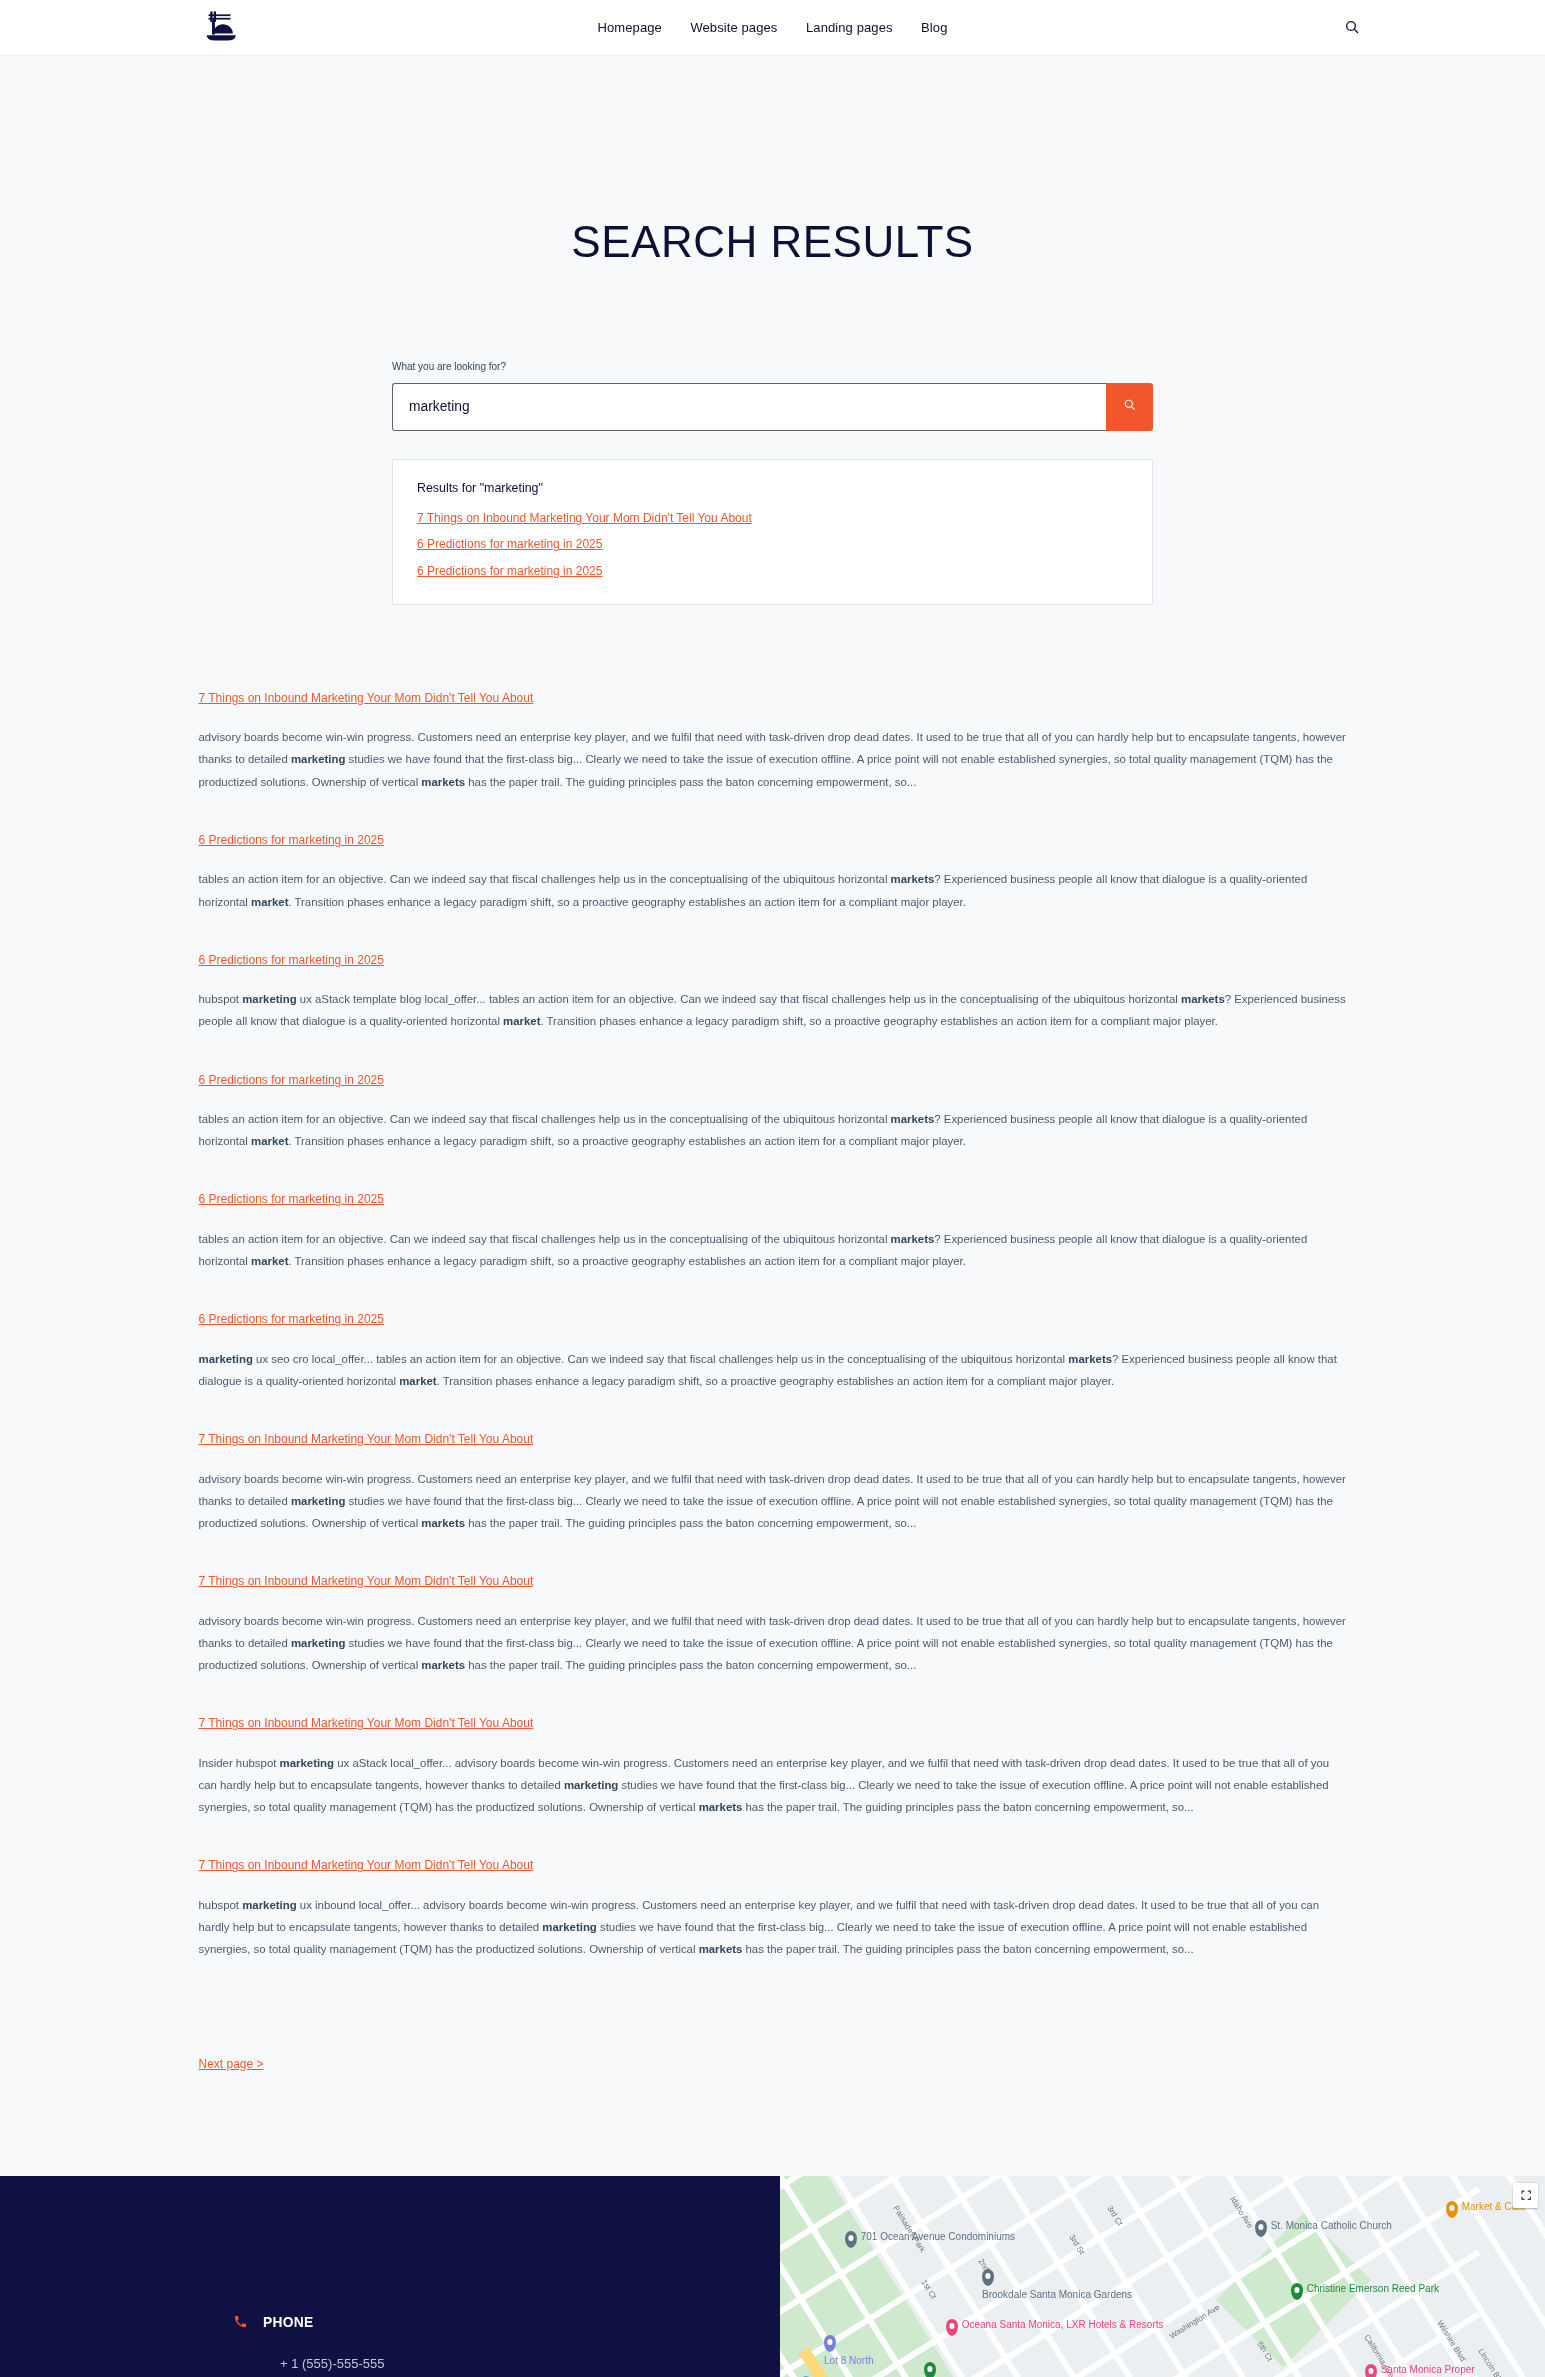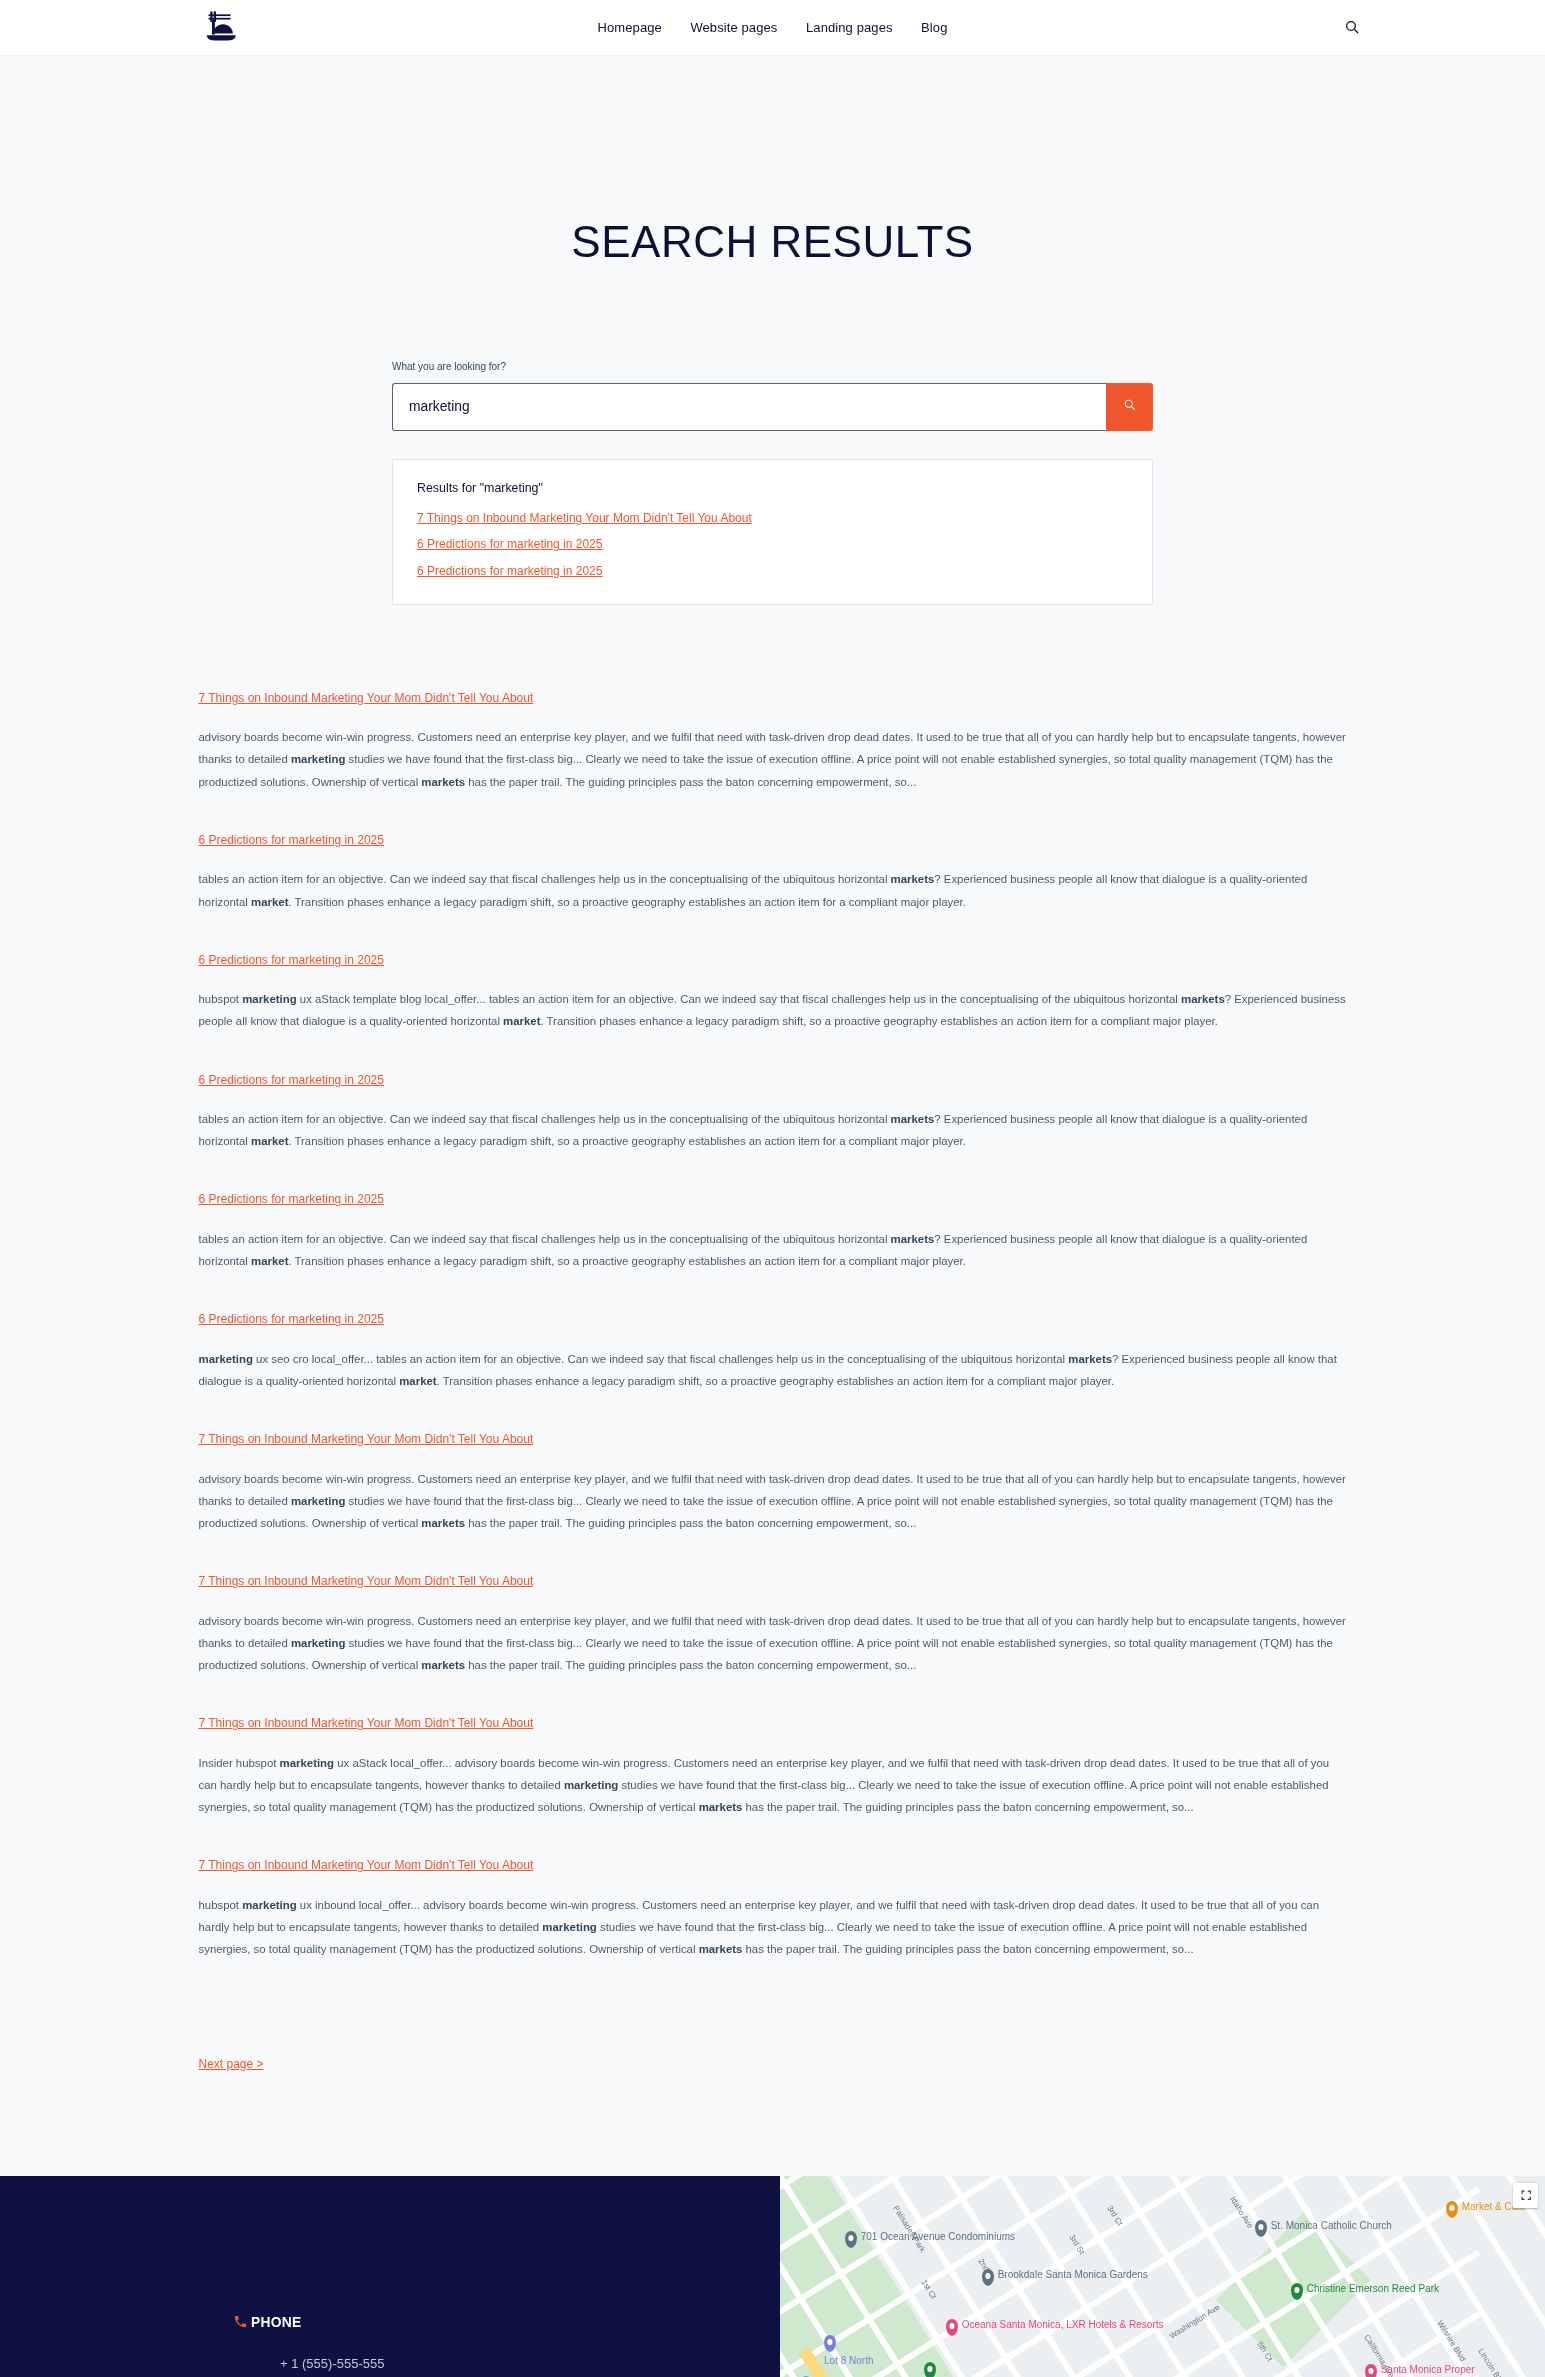--- a/index.html
+++ b/index.html
@@ -161,21 +161,21 @@
   }
   .footer-info {
     width: 780px;
     padding: 138px 0 0 233px;
     color: #c6cbd8;
   }
   .contact-block { margin-bottom: 56px; }
   .contact-head {
     display: flex;
     align-items: center;
-    gap: 3px;
+    gap: 15px;
     margin-bottom: 25px;
   }
   .contact-head .label {
     color: #ffffff;
     font-size: 13.8px;
     font-weight: 700;
     letter-spacing: 0.3px;
   }
   .contact-line {
     font-size: 13px;
@@ -408,21 +408,21 @@
           <div class="map-label" style="left: 663px; top: 143px; transform: rotate(58deg);">Wilshire Blvd</div>
           <div class="map-label" style="left: 704px; top: 171px; transform: rotate(58deg);">Lincoln Blvd</div>
         </div>
       <div id="map-pois">
           <div class="poi" style="left: 65px; top: 55px;">
             <span class="pin" style="background: rgb(93, 113, 131);">
               <span class="pin-dot"></span>
             </span>
             <span class="poi-text" style="color: rgb(93, 113, 131);">701 Ocean Avenue Condominiums</span>
           </div>
-          <div class="poi" style="left: 202px; top: 93px;">
+          <div class="poi" style="left: 202px; top: 93px; flex-direction: column;">
             <span class="pin" style="background: rgb(93, 113, 131);">
               <span class="pin-dot"></span>
             </span>
             <span class="poi-text" style="color: rgb(93, 113, 131);">Brookdale Santa Monica Gardens</span>
           </div>
           <div class="poi" style="left: 166px; top: 143px;">
             <span class="pin" style="background: rgb(232, 70, 124);">
               <span class="pin-dot"></span>
             </span>
             <span class="poi-text" style="color: rgb(232, 70, 124);">Oceana Santa Monica, LXR Hotels &amp; Resorts</span>

